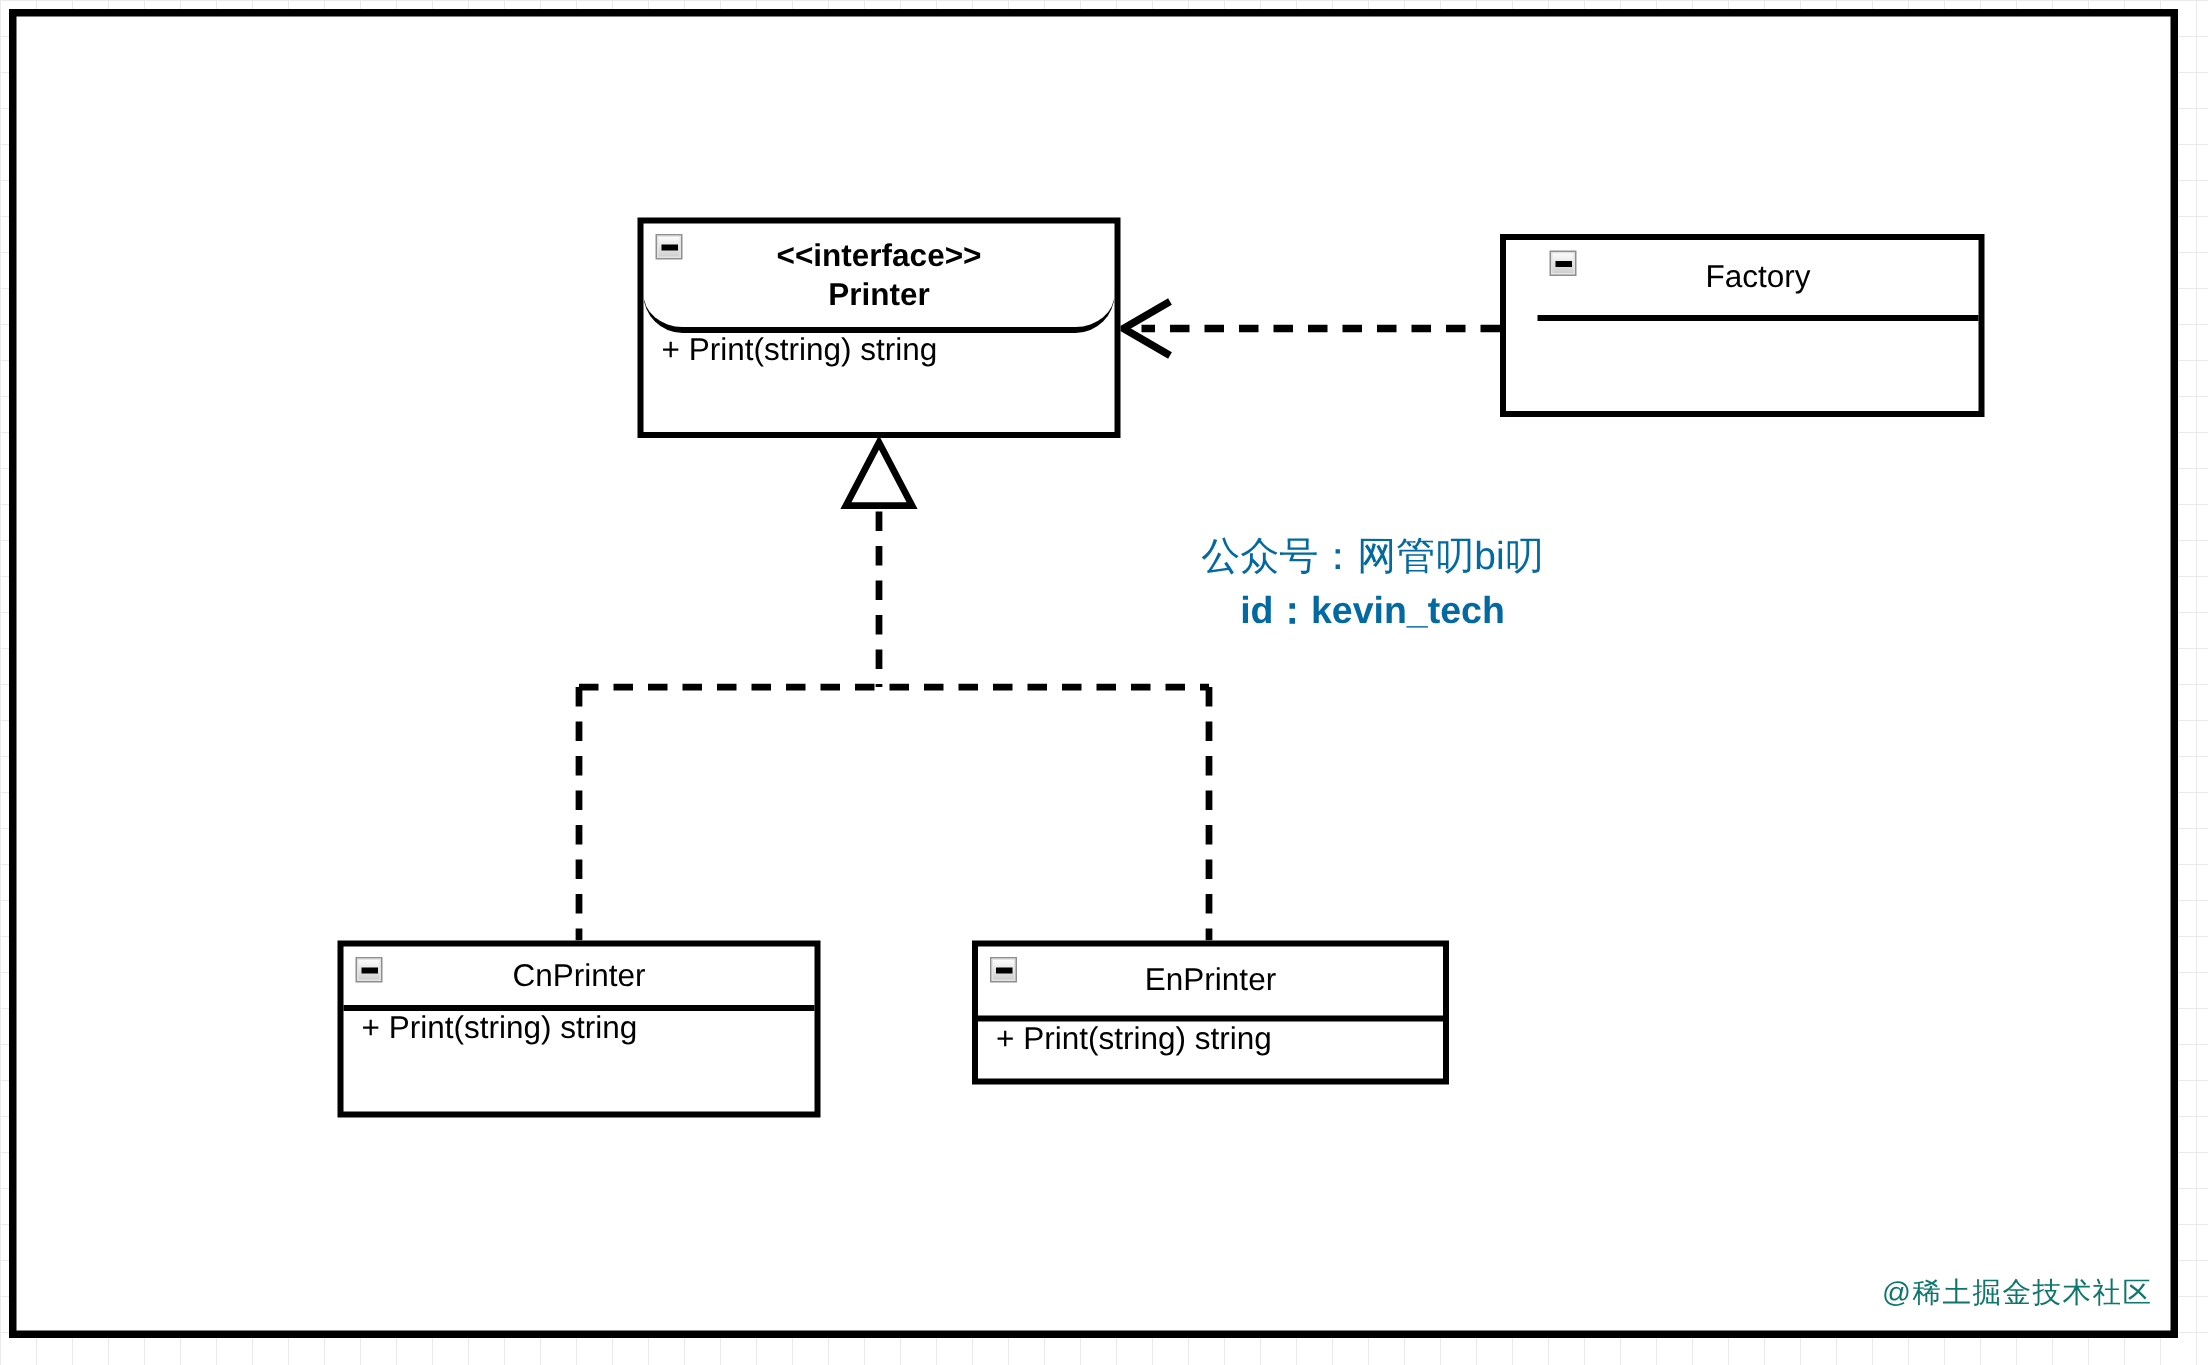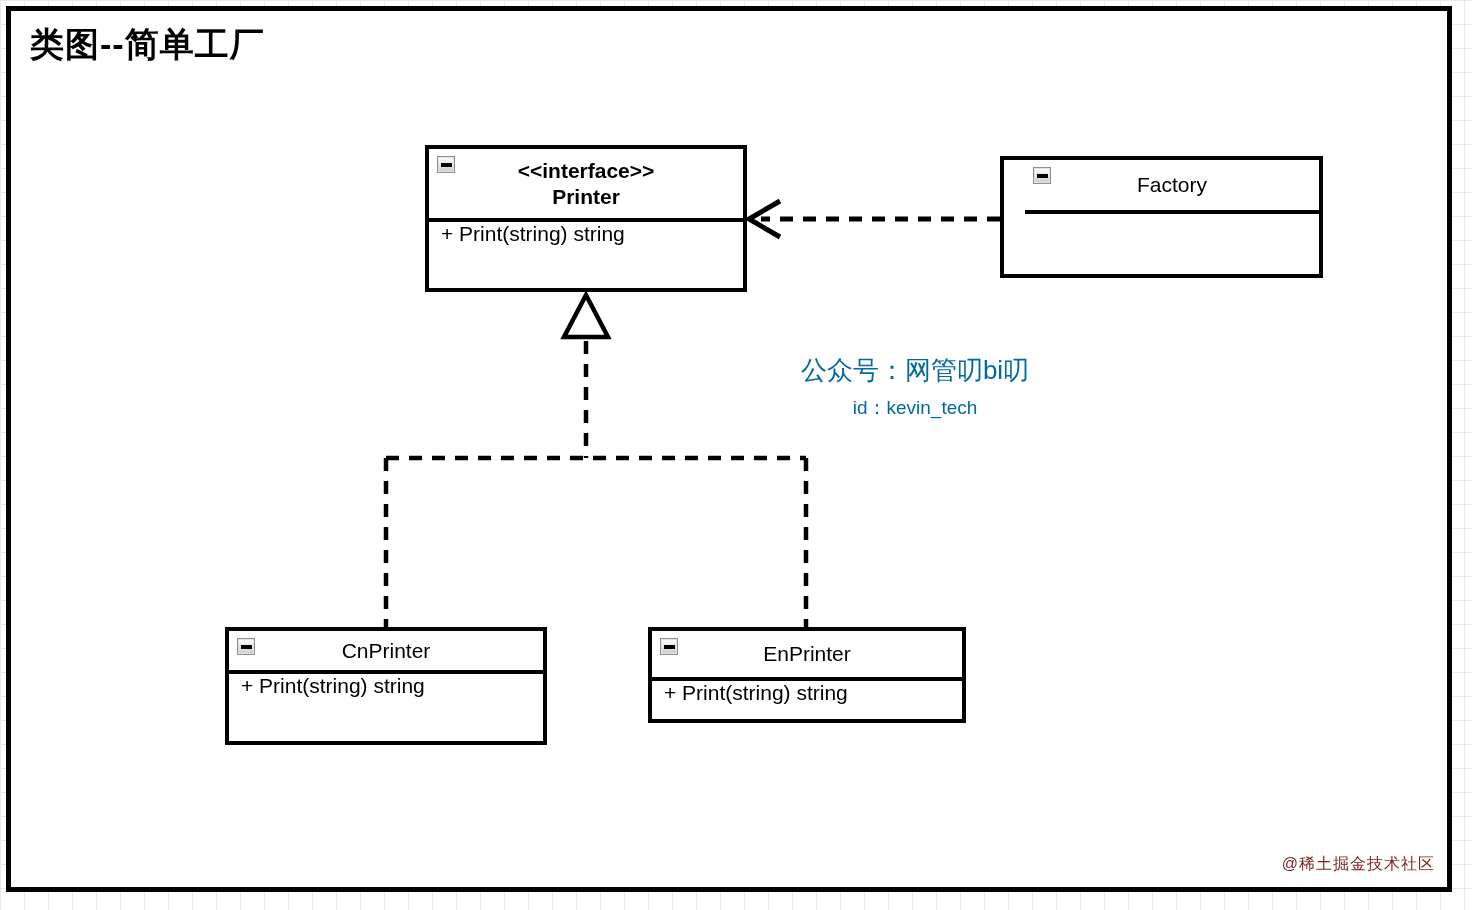--- a/index.html
+++ b/index.html
@@ -46,48 +46,47 @@
     display:flex; align-items:center; justify-content:center;
     box-shadow:0 0 0 1px #e3e3e3 inset;
   }
   .collapse-icon .minus-bar { width:11px; height:4px; background:#000; }
   
   .annotation {
     position:absolute; left:759px; top:341px; width:290px;
     text-align:center; font-size:26px; line-height:37px;
     font-weight:500; color:#0369a1; white-space:nowrap;
   }
-  .annotation .line2 { font-size:19px; }
+  .annotation .line2 { font-size:25px;font-weight:bold; }
   .watermark {
     position:absolute; right:12px; bottom:12px;
-    font-size:16px; color:#7f1d1d; letter-spacing:1px;
+    font-size:19px; color:#0f766e; letter-spacing:1px;
   }
   .connector-layer { position:absolute; left:0; top:0; }
 </style>
 </head>
 <body>
 
 <div class="canvas">
 
-  <div class="page-title">类图--简单工厂</div>
 
   <svg class="connector-layer" width="1446" height="886" viewBox="0 0 1446 886">
 
     <path d="M 989 208 H 750" stroke="#000" stroke-width="5" fill="none" stroke-dasharray="13 10"></path>
     <path d="M 769 190 L 738 208 L 769 226" stroke="#000" stroke-width="5" fill="none"></path>
 
     <polygon points="575,284 553,326 597,326" fill="#ffffff" stroke="#000" stroke-width="4.5"></polygon>
     <path d="M 575 330 V 447" stroke="#000" stroke-width="4.5" fill="none" stroke-dasharray="13 10"></path>
     <path d="M 375 447 H 795" stroke="#000" stroke-width="4.5" fill="none" stroke-dasharray="13 10"></path>
     <path d="M 375 447 V 616" stroke="#000" stroke-width="4.5" fill="none" stroke-dasharray="13 10"></path>
     <path d="M 795 447 V 616" stroke="#000" stroke-width="4.5" fill="none" stroke-dasharray="13 10"></path>
   </svg>
 
   <div class="uml-box" style="left:414px; top:134px; width:322px; height:147px;">
-    <div class="uml-header" style="height:73px;">
+    <div class="uml-header" style="height:73px;border-radius:26px;">
       <span class="collapse-icon">
           <span class="minus-bar"></span>
         </span>
       <div class="uml-title bold">
         <div>&lt;&lt;interface&gt;&gt;</div>
         <div>Printer</div>
       </div>
     </div>
     <div class="uml-body">
       <div class="method">+ Print(string) string</div>

